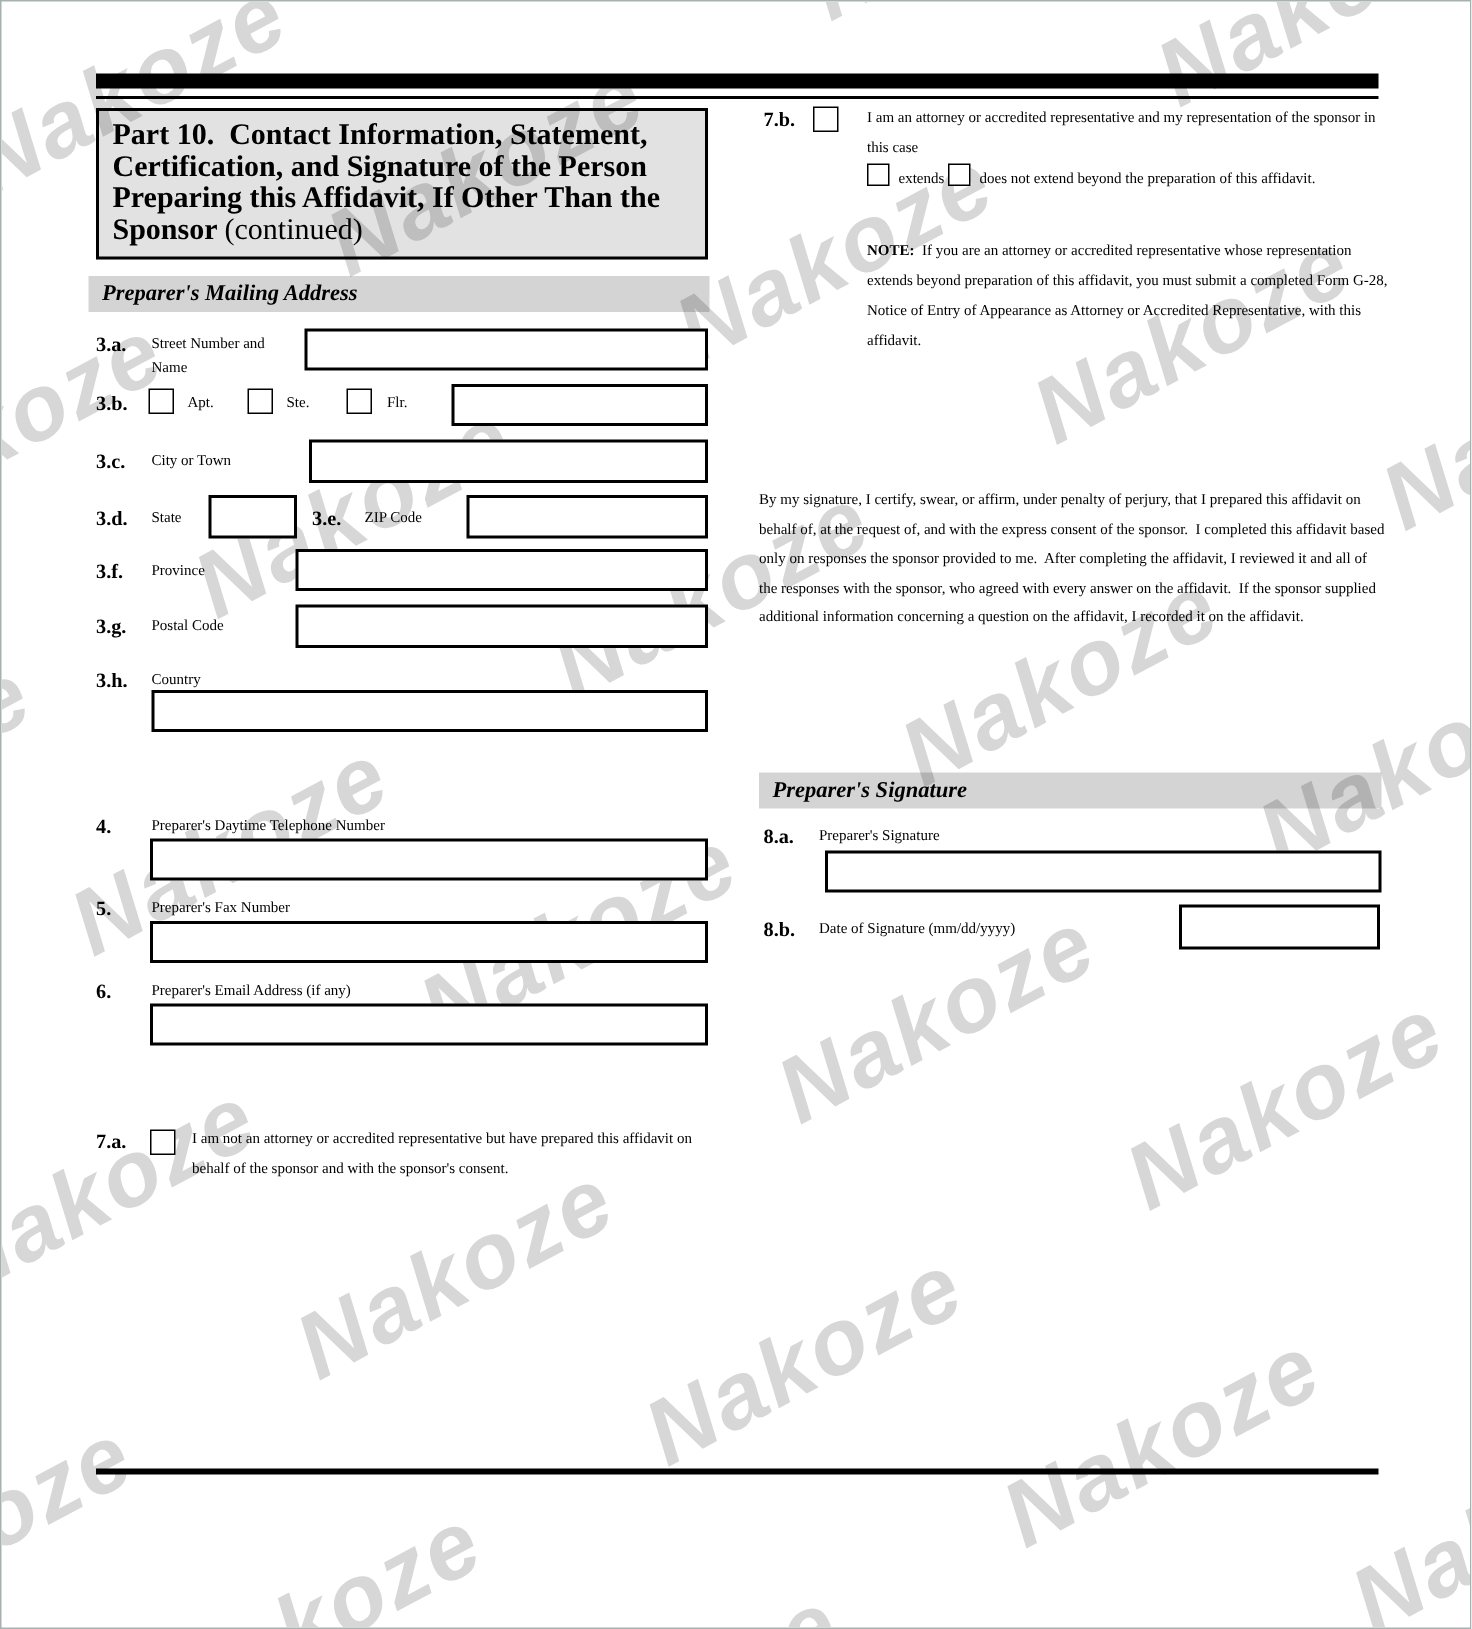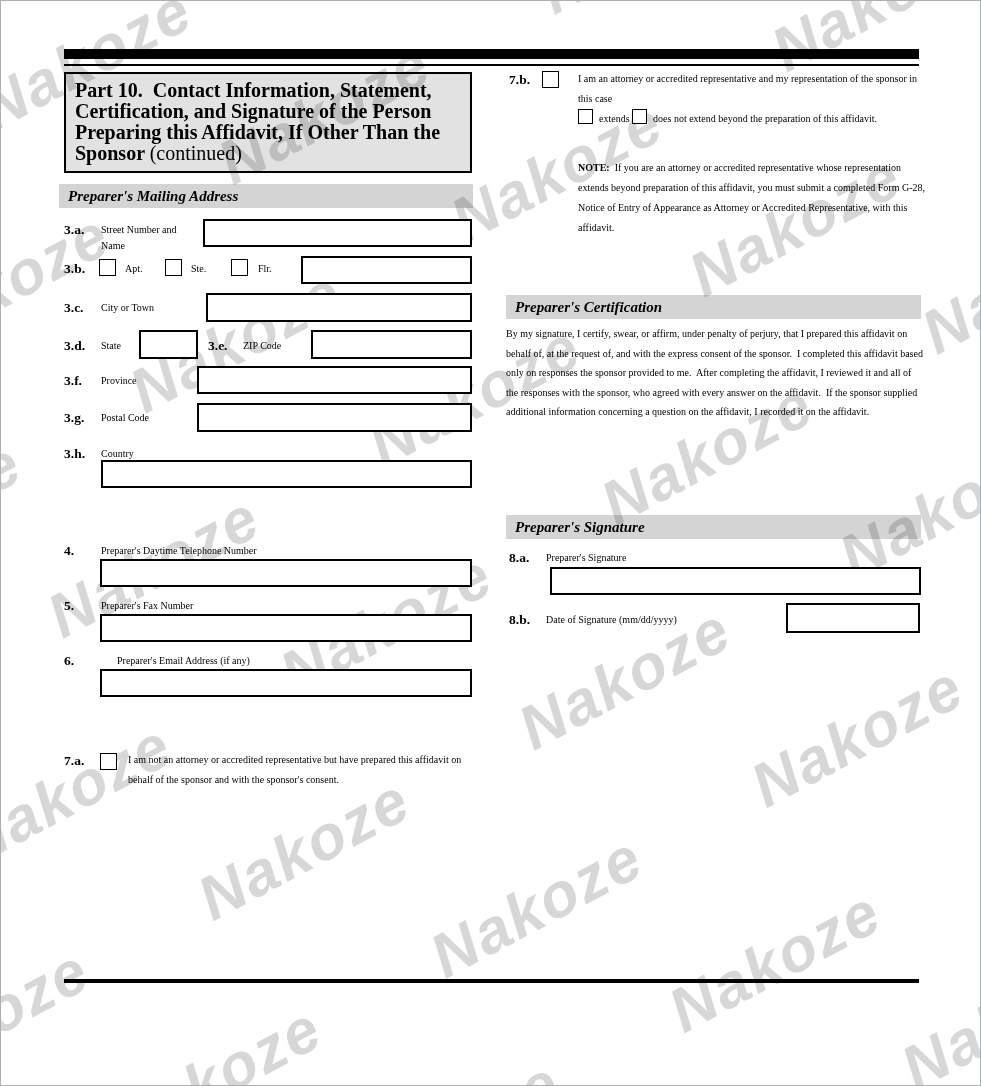--- a/index.html
+++ b/index.html
@@ -102,35 +102,34 @@
 
     <div class="num" style="left:63px;top:542px;">4.</div>
     <div class="lbl" style="left:100px;top:542px;">Preparer's Daytime Telephone Number</div>
     <div class="ibox" style="left:99px;top:558px;width:372px;height:28px;"></div>
 
     <div class="num" style="left:63px;top:597px;">5.</div>
     <div class="lbl" style="left:100px;top:597px;">Preparer's Fax Number</div>
     <div class="ibox" style="left:99px;top:613px;width:372px;height:28px;"></div>
 
     <div class="num" style="left:63px;top:652px;">6.</div>
-    <div class="lbl" style="left:100px;top:652px;margin-left:16px;">Preparer's Email Address (if any)</div>
+    <div class="lbl" style="left:100px;top:652px;">Preparer's Email Address (if any)</div>
     <div class="ibox" style="left:99px;top:668px;width:372px;height:28px;"></div>
 
 
     <div class="num" style="left:63px;top:752px;">7.a.</div>
     <div class="cb" style="left:99px;top:752px;"></div>
     <div class="para" style="left:127px;top:749px;width:348px;">I am not an attorney or accredited representative but have prepared this affidavit on behalf of the sponsor and with the sponsor's consent.</div>
 
     <div class="num" style="left:508px;top:71px;">7.b.</div>
     <div class="cb" style="left:541px;top:70px;"></div>
     <div class="para" style="left:577px;top:68px;width:348px;"><span>I am an attorney or accredited representative and my representation of the sponsor in this case</span><br><span class="cbi"></span><span>extends</span> <span class="cbi"></span><span>does not extend beyond the preparation of this affidavit.</span></div>
 
     <div class="para" style="left:577px;top:157px;width:348px;"><span class="bold">NOTE:</span><span>  If you are an attorney or accredited representative whose representation extends beyond preparation of this affidavit, you must submit a completed Form G-28, Notice of Entry of Appearance as Attorney or Accredited Representative, with this affidavit.</span></div>
 
-    <div class="bar" style="left:505px;top:294px;width:415px;">Preparer's Certification</div>
     <div class="para cert" style="left:505px;top:323px;width:417px;">By my signature, I certify, swear, or affirm, under penalty of perjury, that I prepared this affidavit on behalf of, at the request of, and with the express consent of the sponsor.  I completed this affidavit based only on responses the sponsor provided to me.  After completing the affidavit, I reviewed it and all of the responses with the sponsor, who agreed with every answer on the affidavit.  If the sponsor supplied additional information concerning a question on the affidavit, I recorded it on the affidavit.</div>
 
     <div class="bar" style="left:505px;top:514px;width:415px;">Preparer's Signature</div>
 
     <div class="num" style="left:508px;top:549px;">8.a.</div>
     <div class="lbl" style="left:545px;top:549px;">Preparer's Signature</div>
     <div class="ibox" style="left:549px;top:566px;width:371px;height:28px;"></div>
 
     <div class="num" style="left:508px;top:611px;">8.b.</div>
     <div class="lbl" style="left:545px;top:611px;">Date of Signature (mm/dd/yyyy)</div>

